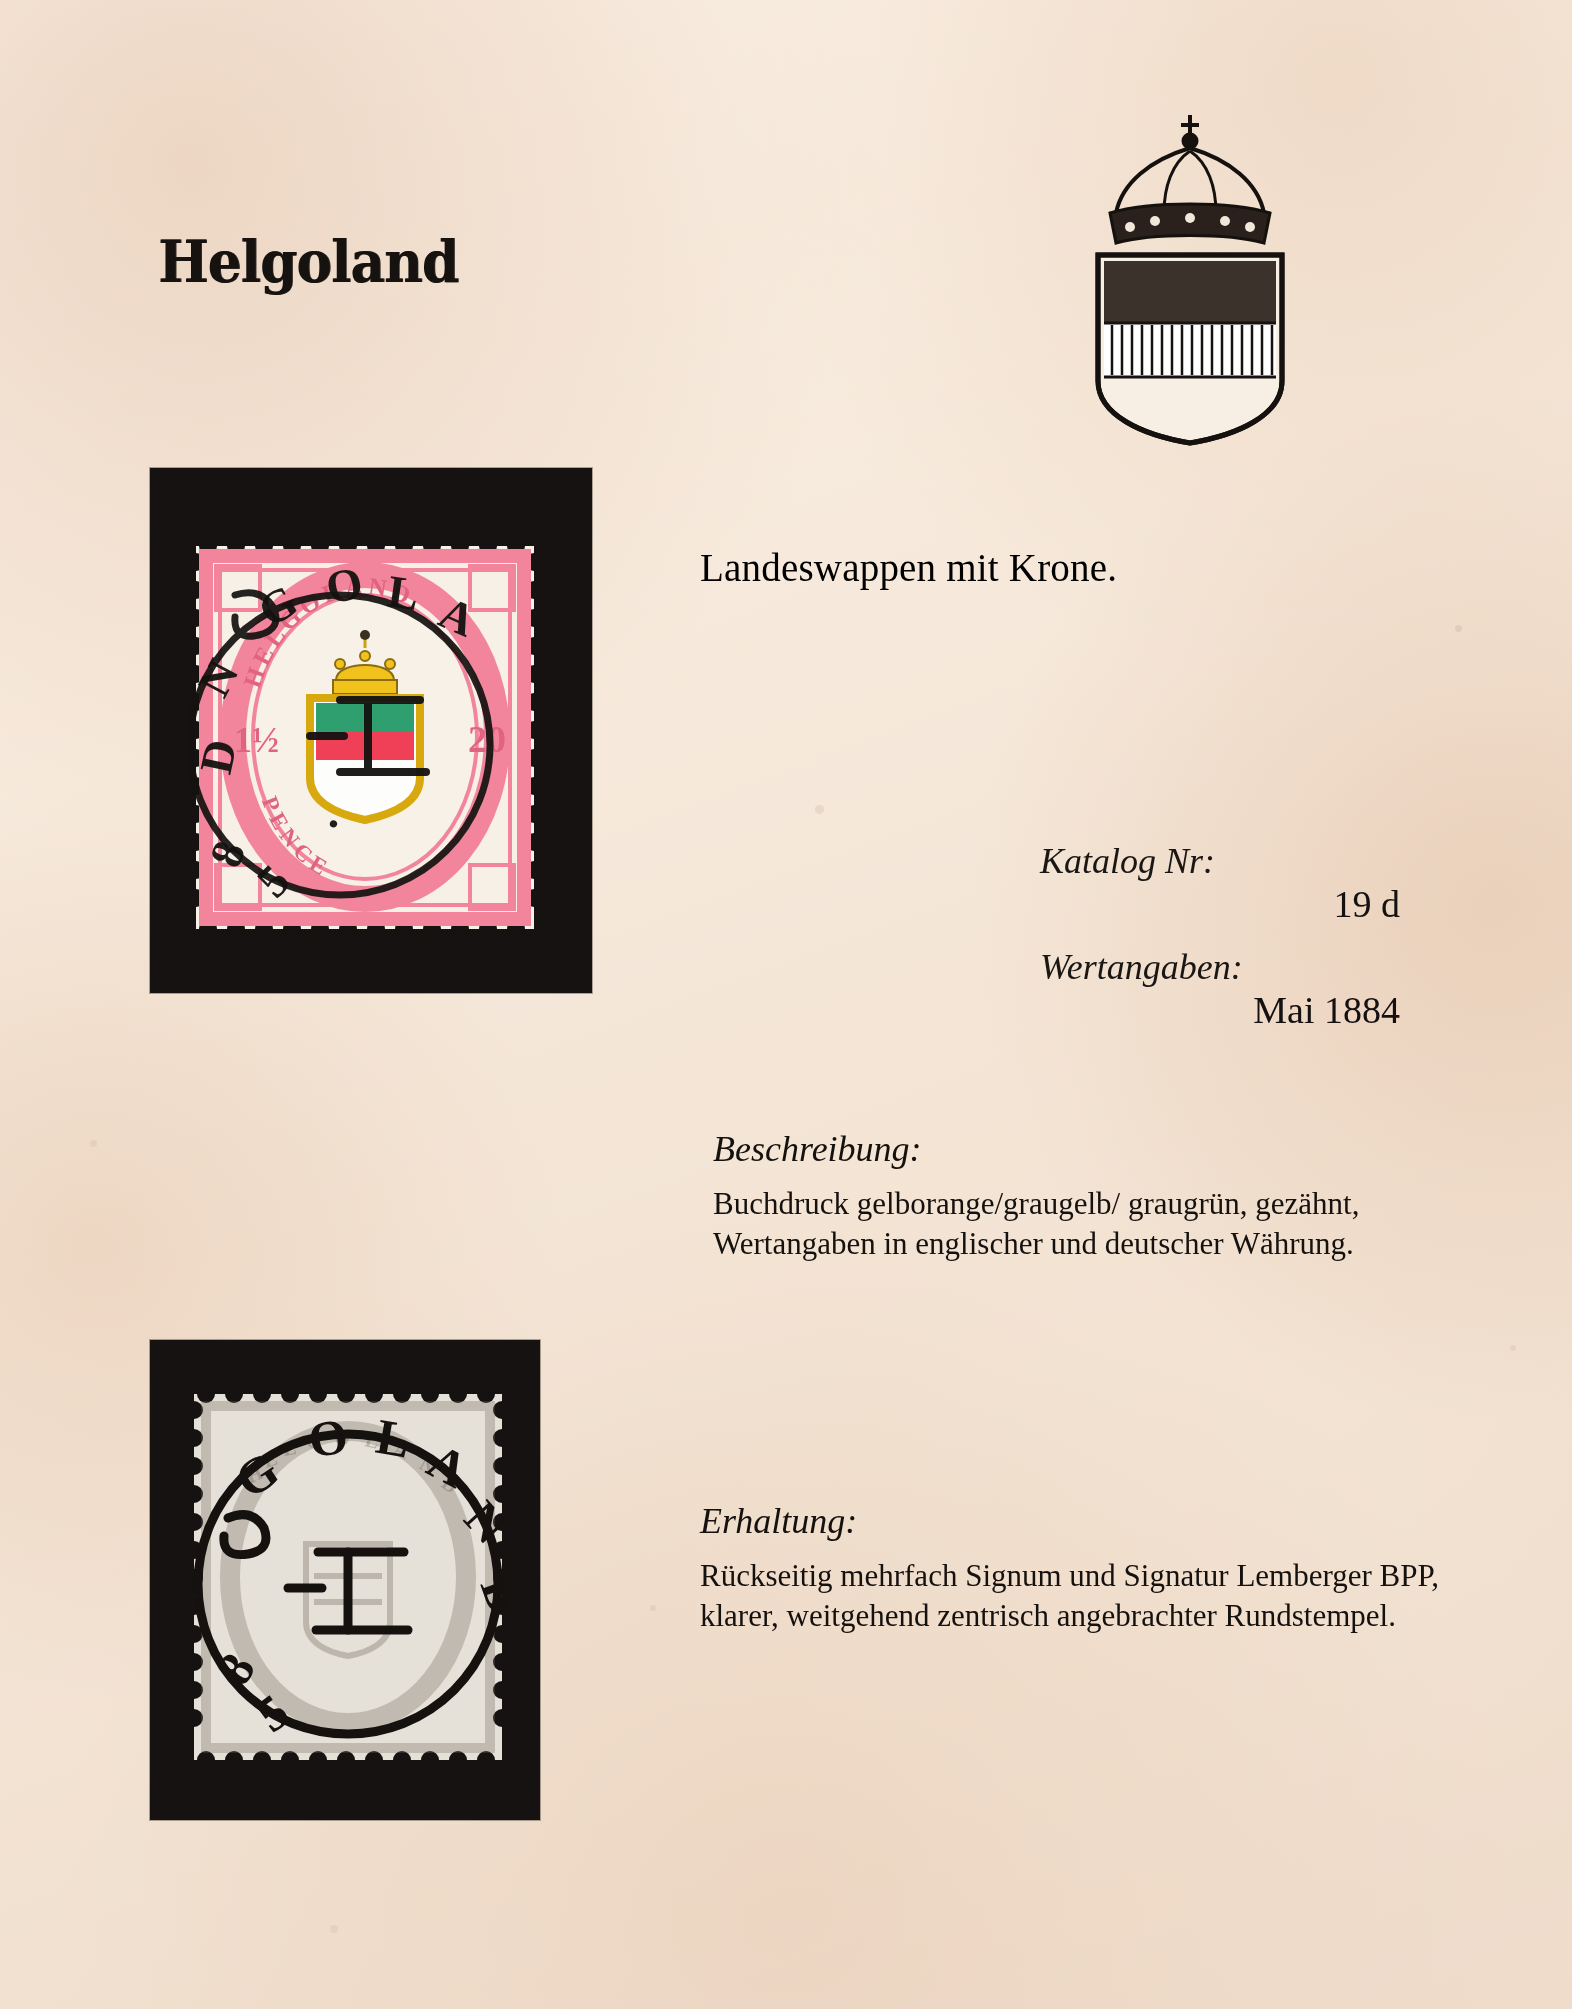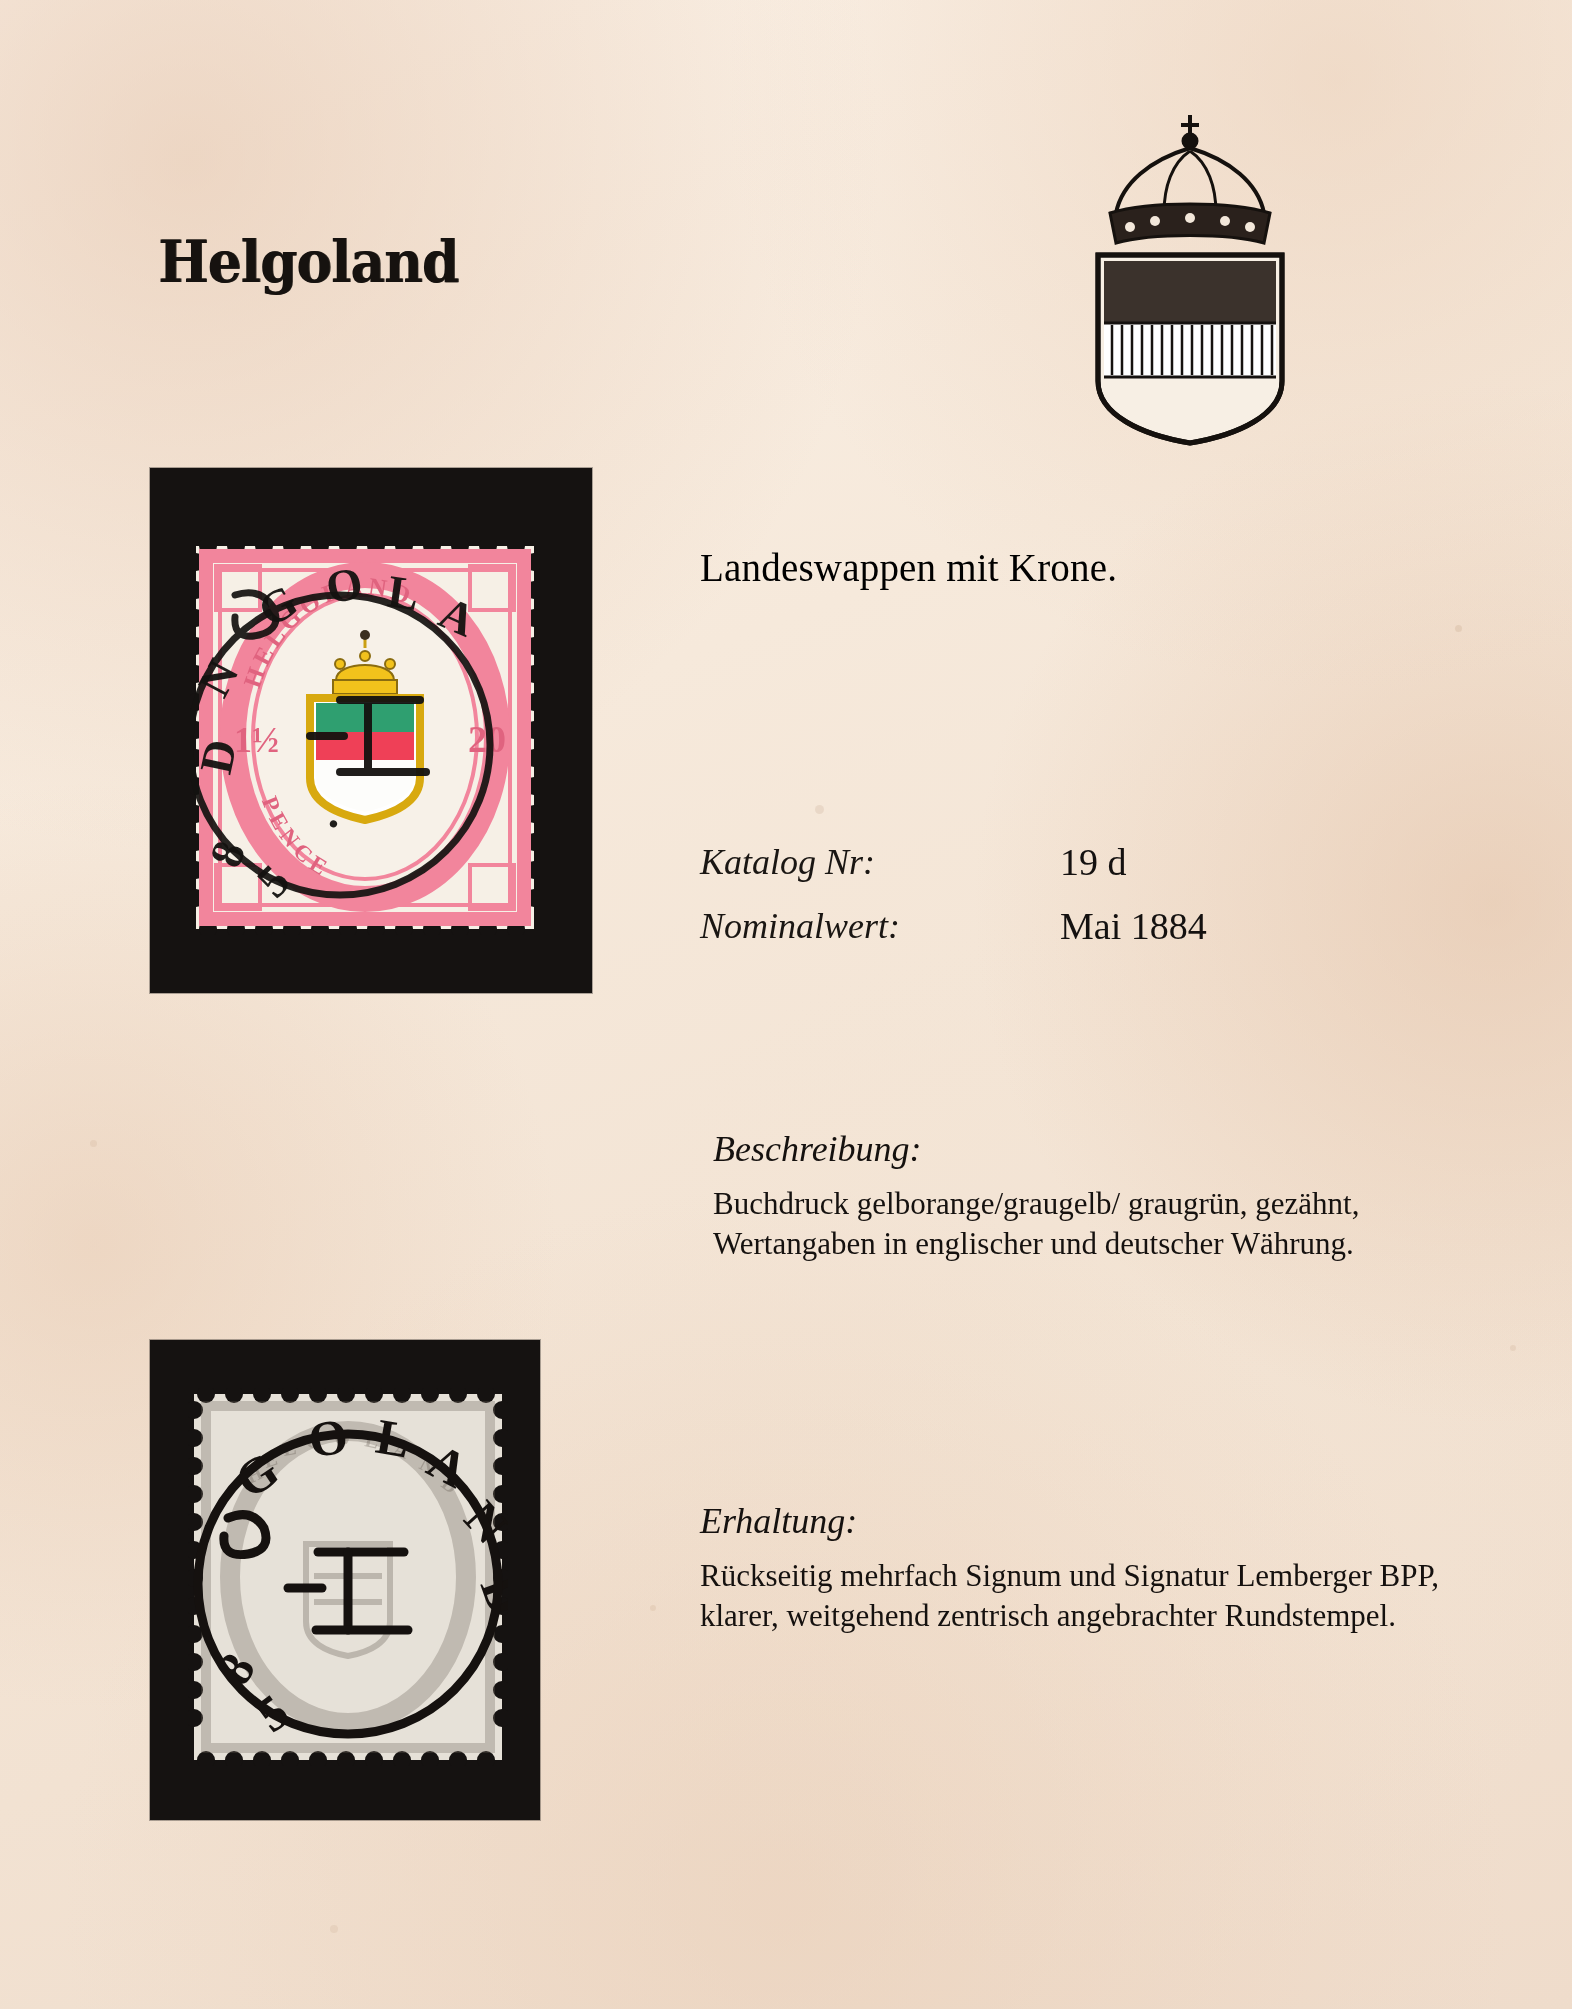--- a/index.html
+++ b/index.html
@@ -100,22 +100,23 @@
     text-align: right;
   }
   .specs {
     position: absolute;
     left: 700px;
     top: 840px;
     width: 700px;
   }
   .spec-row {
     display: flex;
-    align-items: center;
+    align-items: flex-end;
     margin-bottom: 20px;
+    flex-direction: column;
   }
   .spec-label {
     width: 360px;
     font-style: italic;
     font-size: 36px;
     color: #1a1613;
   }
   .spec-value {
     font-size: 38px;
     color: #141110;
@@ -438,21 +439,21 @@
 </div>
 
 <div class="caption">Landeswappen mit Krone.</div>
 
 <div class="specs">
   <div class="spec-row">
     <div class="spec-label">Katalog Nr:</div>
     <div class="spec-value">19 d</div>
   </div>
   <div class="spec-row">
-    <div class="spec-label">Nominalwert:</div>
+    <div class="spec-label">Wertangaben:</div>
     <div class="spec-value">Mai 1884</div>
   </div>
 </div>
 
 <div class="block" id="beschreibung">
   <div class="block-label">Beschreibung:</div>
   <div class="block-text">Buchdruck gelborange/graugelb/ graugrün, gezähnt, Wertangaben in englischer und deutscher Währung.</div>
 </div>
 
 <div class="block" id="erhaltung">

